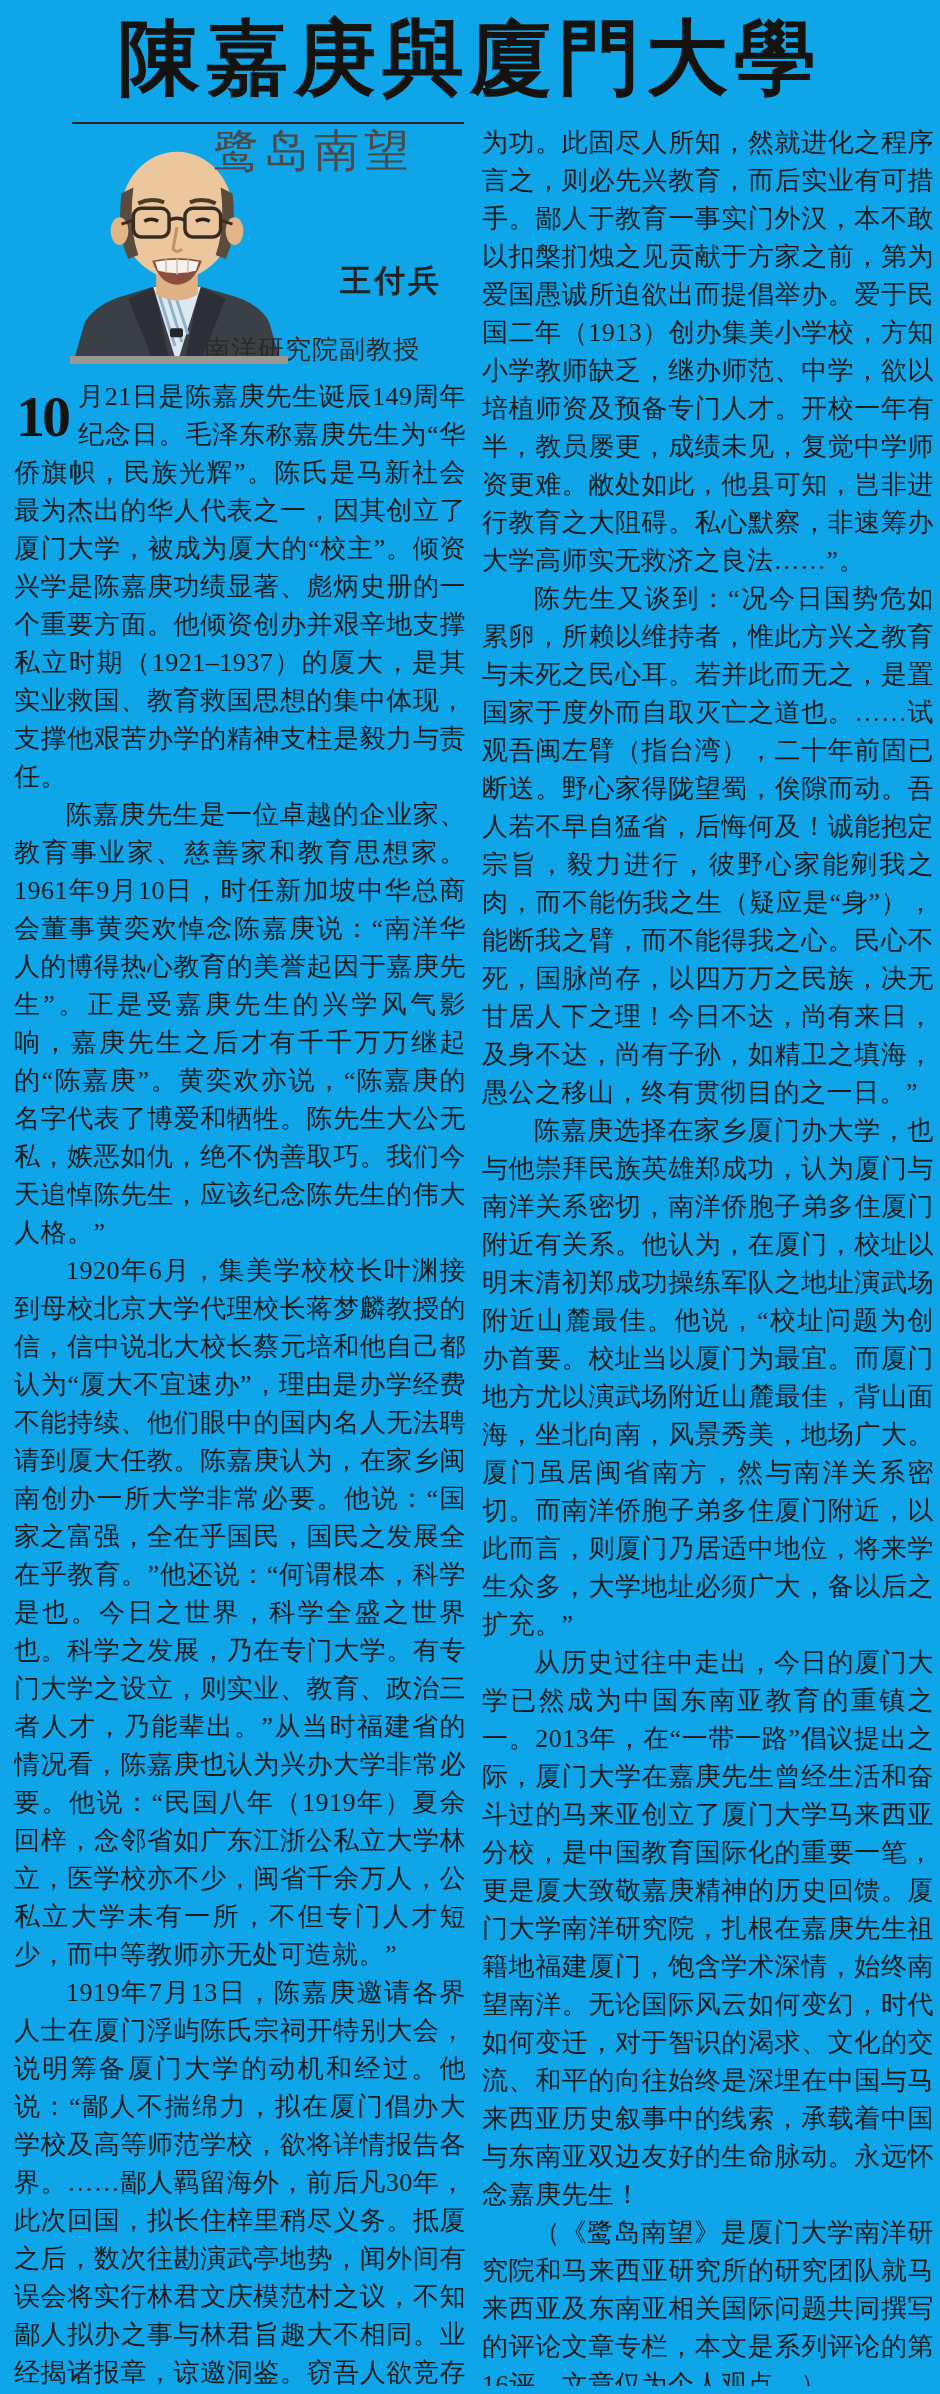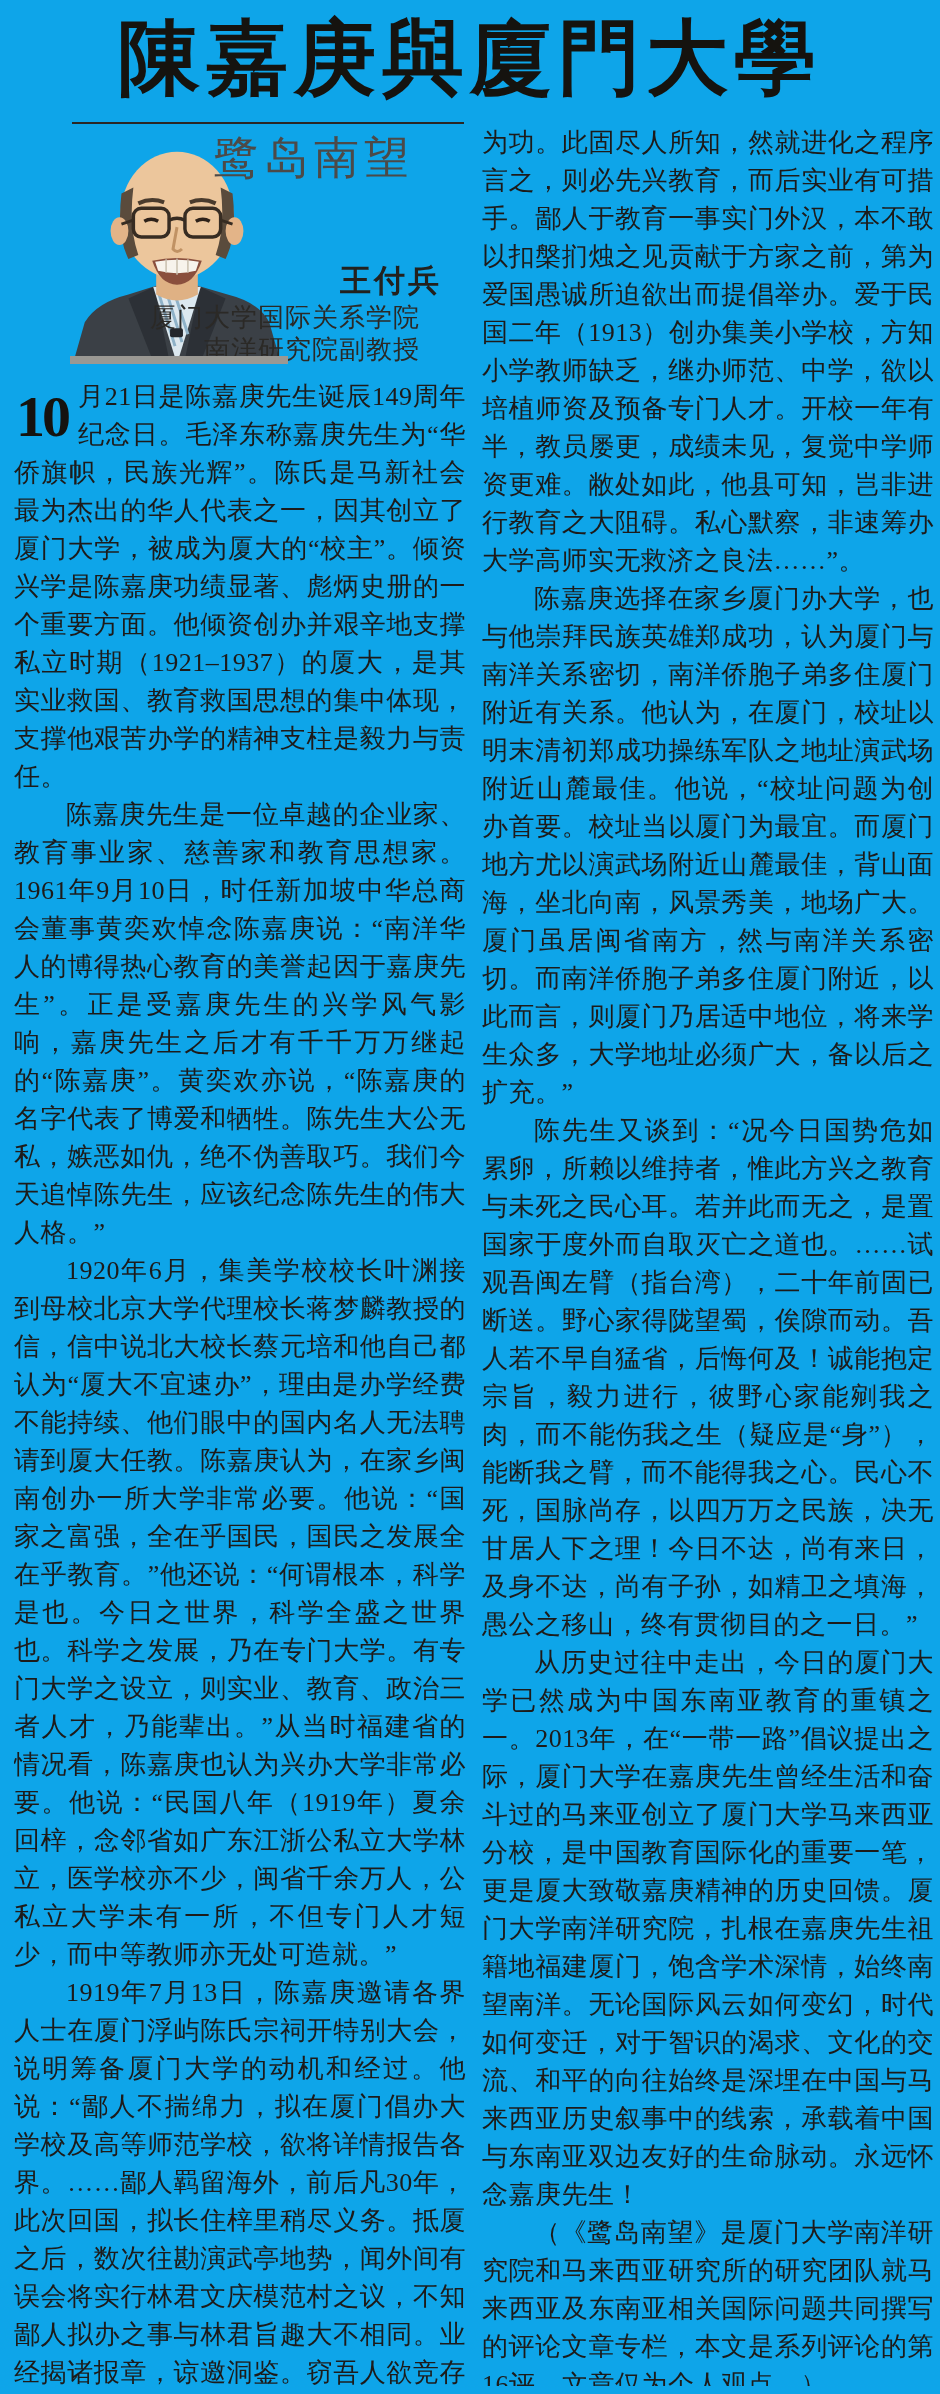--- a/index.html
+++ b/index.html
@@ -22,21 +22,21 @@
   .bodytext p.lead,.bodytext p.cont{text-indent:0;}
   .dropcap{
     float:left;font-weight:bold;font-size:58px;line-height:70px;
     padding:4px 10px 0 2px;letter-spacing:-3px;color:#15130f;
   }
   
   .author-block{position:relative;height:258px;}
   .head-rule{position:absolute;top:2px;left:58px;right:2px;height:2px;background:#2a2724;}
   .portrait{position:absolute;left:44px;top:4px;width:238px;height:240px;}
   .column-logo{
-    position:absolute;left:200px;top:8px;
+    position:absolute;left:200px;top:1px;
     font-family:"DejaVu Sans","Liberation Sans",sans-serif;
     font-size:45px;font-weight:400;letter-spacing:5px;color:#4c4a48;white-space:nowrap;
   }
   .author-name{
     position:absolute;right:24px;top:140px;
     font-family:"DejaVu Sans","Liberation Sans",sans-serif;
     font-size:31px;font-weight:bold;color:#23211e;letter-spacing:3px;
   }
   .author-aff{
     position:absolute;right:46px;
@@ -92,34 +92,33 @@
 
         <path d="M119 104 L115 126 Q119 131 124 126" stroke="#c09264" stroke-width="3" fill="none"></path>
 
         <path d="M94 138 Q119 132 144 138 Q136 162 119 162 Q102 162 94 138 Z" fill="#8a4f3d"></path>
         <path d="M97 139 Q119 135 141 139 L138 148 Q119 153 100 148 Z" fill="#f7f3ec"></path>
         <path d="M108 136.5 L108 150 M119 135.5 L119 152 M130 136.5 L130 150" stroke="#c9bfae" stroke-width="1.5"></path>
       </svg>
 
       <div class="column-logo">鹭岛南望</div>
       <div class="author-name">王付兵</div>
-      <div class="author-aff aff1">厦门大学国际关系学院</div>
       <div class="author-aff aff2">南洋研究院副教授</div>
       <div class="photo-bar"></div>
     </div>
 
     <div class="bodytext">
       <p class="lead"><span class="dropcap">10</span><span>月21日是陈嘉庚先生诞辰149周年纪念日。毛泽东称嘉庚先生为“华侨旗帜，民族光辉”。陈氏是马新社会最为杰出的华人代表之一，因其创立了厦门大学，被成为厦大的“校主”。倾资兴学是陈嘉庚功绩显著、彪炳史册的一个重要方面。他倾资创办并艰辛地支撑私立时期（1921–1937）的厦大，是其实业救国、教育救国思想的集中体现，支撑他艰苦办学的精神支柱是毅力与责任。</span></p>
       <p>陈嘉庚先生是一位卓越的企业家、教育事业家、慈善家和教育思想家。1961年9月10日，时任新加坡中华总商会董事黄奕欢悼念陈嘉庚说：“南洋华人的博得热心教育的美誉起因于嘉庚先生”。正是受嘉庚先生的兴学风气影响，嘉庚先生之后才有千千万万继起的“陈嘉庚”。黄奕欢亦说，“陈嘉庚的名字代表了博爱和牺牲。陈先生大公无私，嫉恶如仇，绝不伪善取巧。我们今天追悼陈先生，应该纪念陈先生的伟大人格。”</p>
       <p>1920年6月，集美学校校长叶渊接到母校北京大学代理校长蒋梦麟教授的信，信中说北大校长蔡元培和他自己都认为“厦大不宜速办”，理由是办学经费不能持续、他们眼中的国内名人无法聘请到厦大任教。陈嘉庚认为，在家乡闽南创办一所大学非常必要。他说：“国家之富强，全在乎国民，国民之发展全在乎教育。”他还说：“何谓根本，科学是也。今日之世界，科学全盛之世界也。科学之发展，乃在专门大学。有专门大学之设立，则实业、教育、政治三者人才，乃能辈出。”从当时福建省的情况看，陈嘉庚也认为兴办大学非常必要。他说：“民国八年（1919年）夏余回梓，念邻省如广东江浙公私立大学林立，医学校亦不少，闽省千余万人，公私立大学未有一所，不但专门人才短少，而中等教师亦无处可造就。”</p>
       <p>1919年7月13日，陈嘉庚邀请各界人士在厦门浮屿陈氏宗祠开特别大会，说明筹备厦门大学的动机和经过。他说：“鄙人不揣绵力，拟在厦门倡办大学校及高等师范学校，欲将详情报告各界。……鄙人羁留海外，前后凡30年，此次回国，拟长住梓里稍尽义务。抵厦之后，数次往勘演武亭地势，闻外间有误会将实行林君文庆模范村之议，不知鄙人拟办之事与林君旨趣大不相同。业经揭诸报章，谅邀洞鉴。窃吾人欲竞存于世界而求免天演之淘汰，非兴教育与实业不</p>
     </div>
   </div>
 
   <div class="col col-right bodytext">
     <p class="cont">为功。此固尽人所知，然就进化之程序言之，则必先兴教育，而后实业有可措手。鄙人于教育一事实门外汉，本不敢以扣槃扪烛之见贡献于方家之前，第为爱国愚诚所迫欲出而提倡举办。爱于民国二年（1913）创办集美小学校，方知小学教师缺乏，继办师范、中学，欲以培植师资及预备专门人才。开校一年有半，教员屡更，成绩未见，复觉中学师资更难。敝处如此，他县可知，岂非进行教育之大阻碍。私心默察，非速筹办大学高师实无救济之良法……”。</p>
+    <p>陈先生又谈到：“况今日国势危如累卵，所赖以维持者，惟此方兴之教育与未死之民心耳。若并此而无之，是置国家于度外而自取灭亡之道也。……试观吾闽左臂（指台湾），二十年前固已断送。野心家得陇望蜀，俟隙而动。吾人若不早自猛省，后悔何及！诚能抱定宗旨，毅力进行，彼野心家能剜我之肉，而不能伤我之生（疑应是“身”），能断我之臂，而不能得我之心。民心不死，国脉尚存，以四万万之民族，决无甘居人下之理！今日不达，尚有来日，及身不达，尚有子孙，如精卫之填海，愚公之移山，终有贯彻目的之一日。”</p>
     <p>陈嘉庚选择在家乡厦门办大学，也与他崇拜民族英雄郑成功，认为厦门与南洋关系密切，南洋侨胞子弟多住厦门附近有关系。他认为，在厦门，校址以明末清初郑成功操练军队之地址演武场附近山麓最佳。他说，“校址问题为创办首要。校址当以厦门为最宜。而厦门地方尤以演武场附近山麓最佳，背山面海，坐北向南，风景秀美，地场广大。厦门虽居闽省南方，然与南洋关系密切。而南洋侨胞子弟多住厦门附近，以此而言，则厦门乃居适中地位，将来学生众多，大学地址必须广大，备以后之扩充。”</p>
-    <p>陈先生又谈到：“况今日国势危如累卵，所赖以维持者，惟此方兴之教育与未死之民心耳。若并此而无之，是置国家于度外而自取灭亡之道也。……试观吾闽左臂（指台湾），二十年前固已断送。野心家得陇望蜀，俟隙而动。吾人若不早自猛省，后悔何及！诚能抱定宗旨，毅力进行，彼野心家能剜我之肉，而不能伤我之生（疑应是“身”），能断我之臂，而不能得我之心。民心不死，国脉尚存，以四万万之民族，决无甘居人下之理！今日不达，尚有来日，及身不达，尚有子孙，如精卫之填海，愚公之移山，终有贯彻目的之一日。”</p>
     <p>从历史过往中走出，今日的厦门大学已然成为中国东南亚教育的重镇之一。2013年，在“一带一路”倡议提出之际，厦门大学在嘉庚先生曾经生活和奋斗过的马来亚创立了厦门大学马来西亚分校，是中国教育国际化的重要一笔，更是厦大致敬嘉庚精神的历史回馈。厦门大学南洋研究院，扎根在嘉庚先生祖籍地福建厦门，饱含学术深情，始终南望南洋。无论国际风云如何变幻，时代如何变迁，对于智识的渴求、文化的交流、和平的向往始终是深埋在中国与马来西亚历史叙事中的线索，承载着中国与东南亚双边友好的生命脉动。永远怀念嘉庚先生！</p>
     <p>（《鹭岛南望》是厦门大学南洋研究院和马来西亚研究所的研究团队就马来西亚及东南亚相关国际问题共同撰写的评论文章专栏，本文是系列评论的第16评。文章仅为个人观点。）</p>
   </div>
 
 </div>
 
 </body></html>

